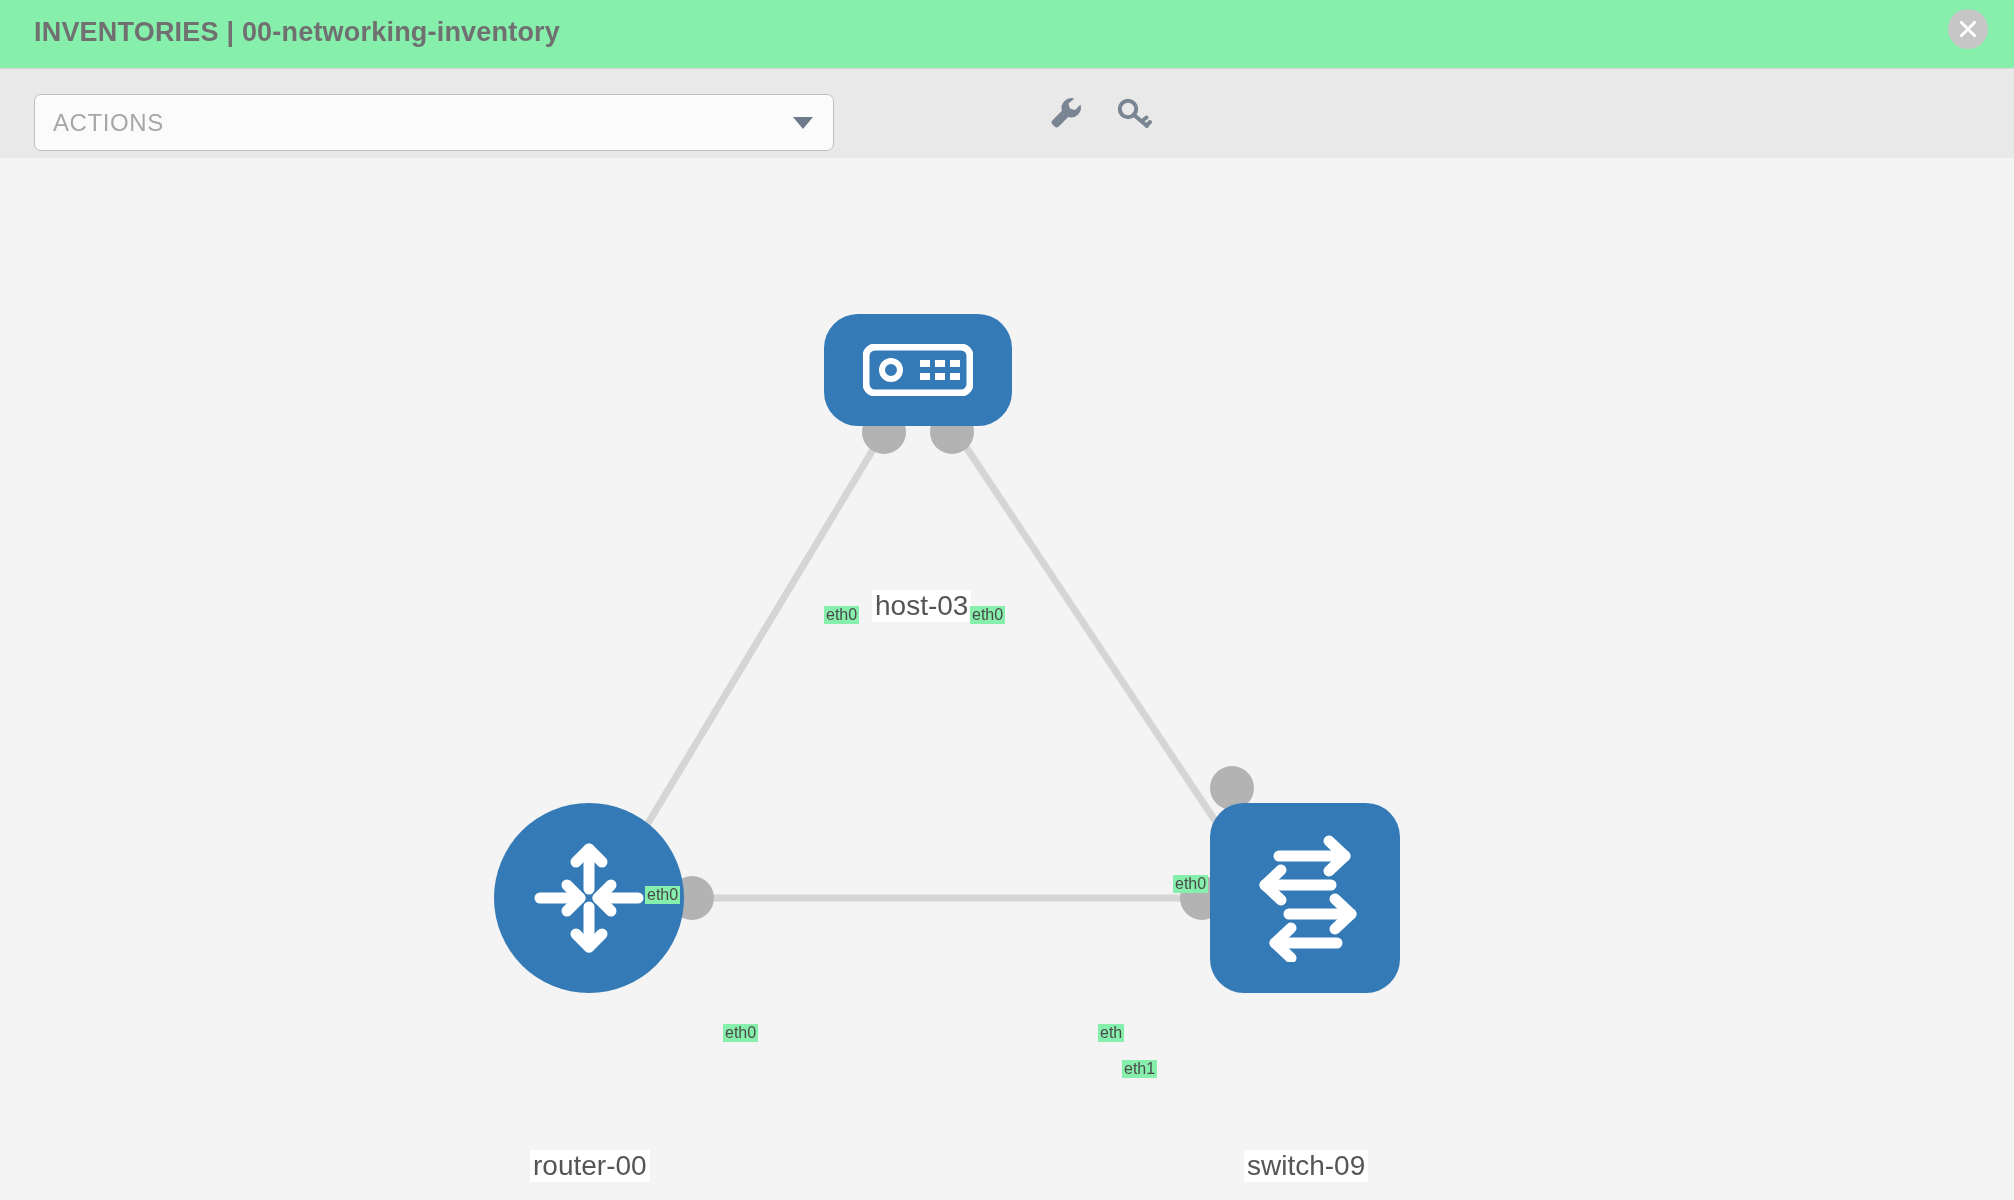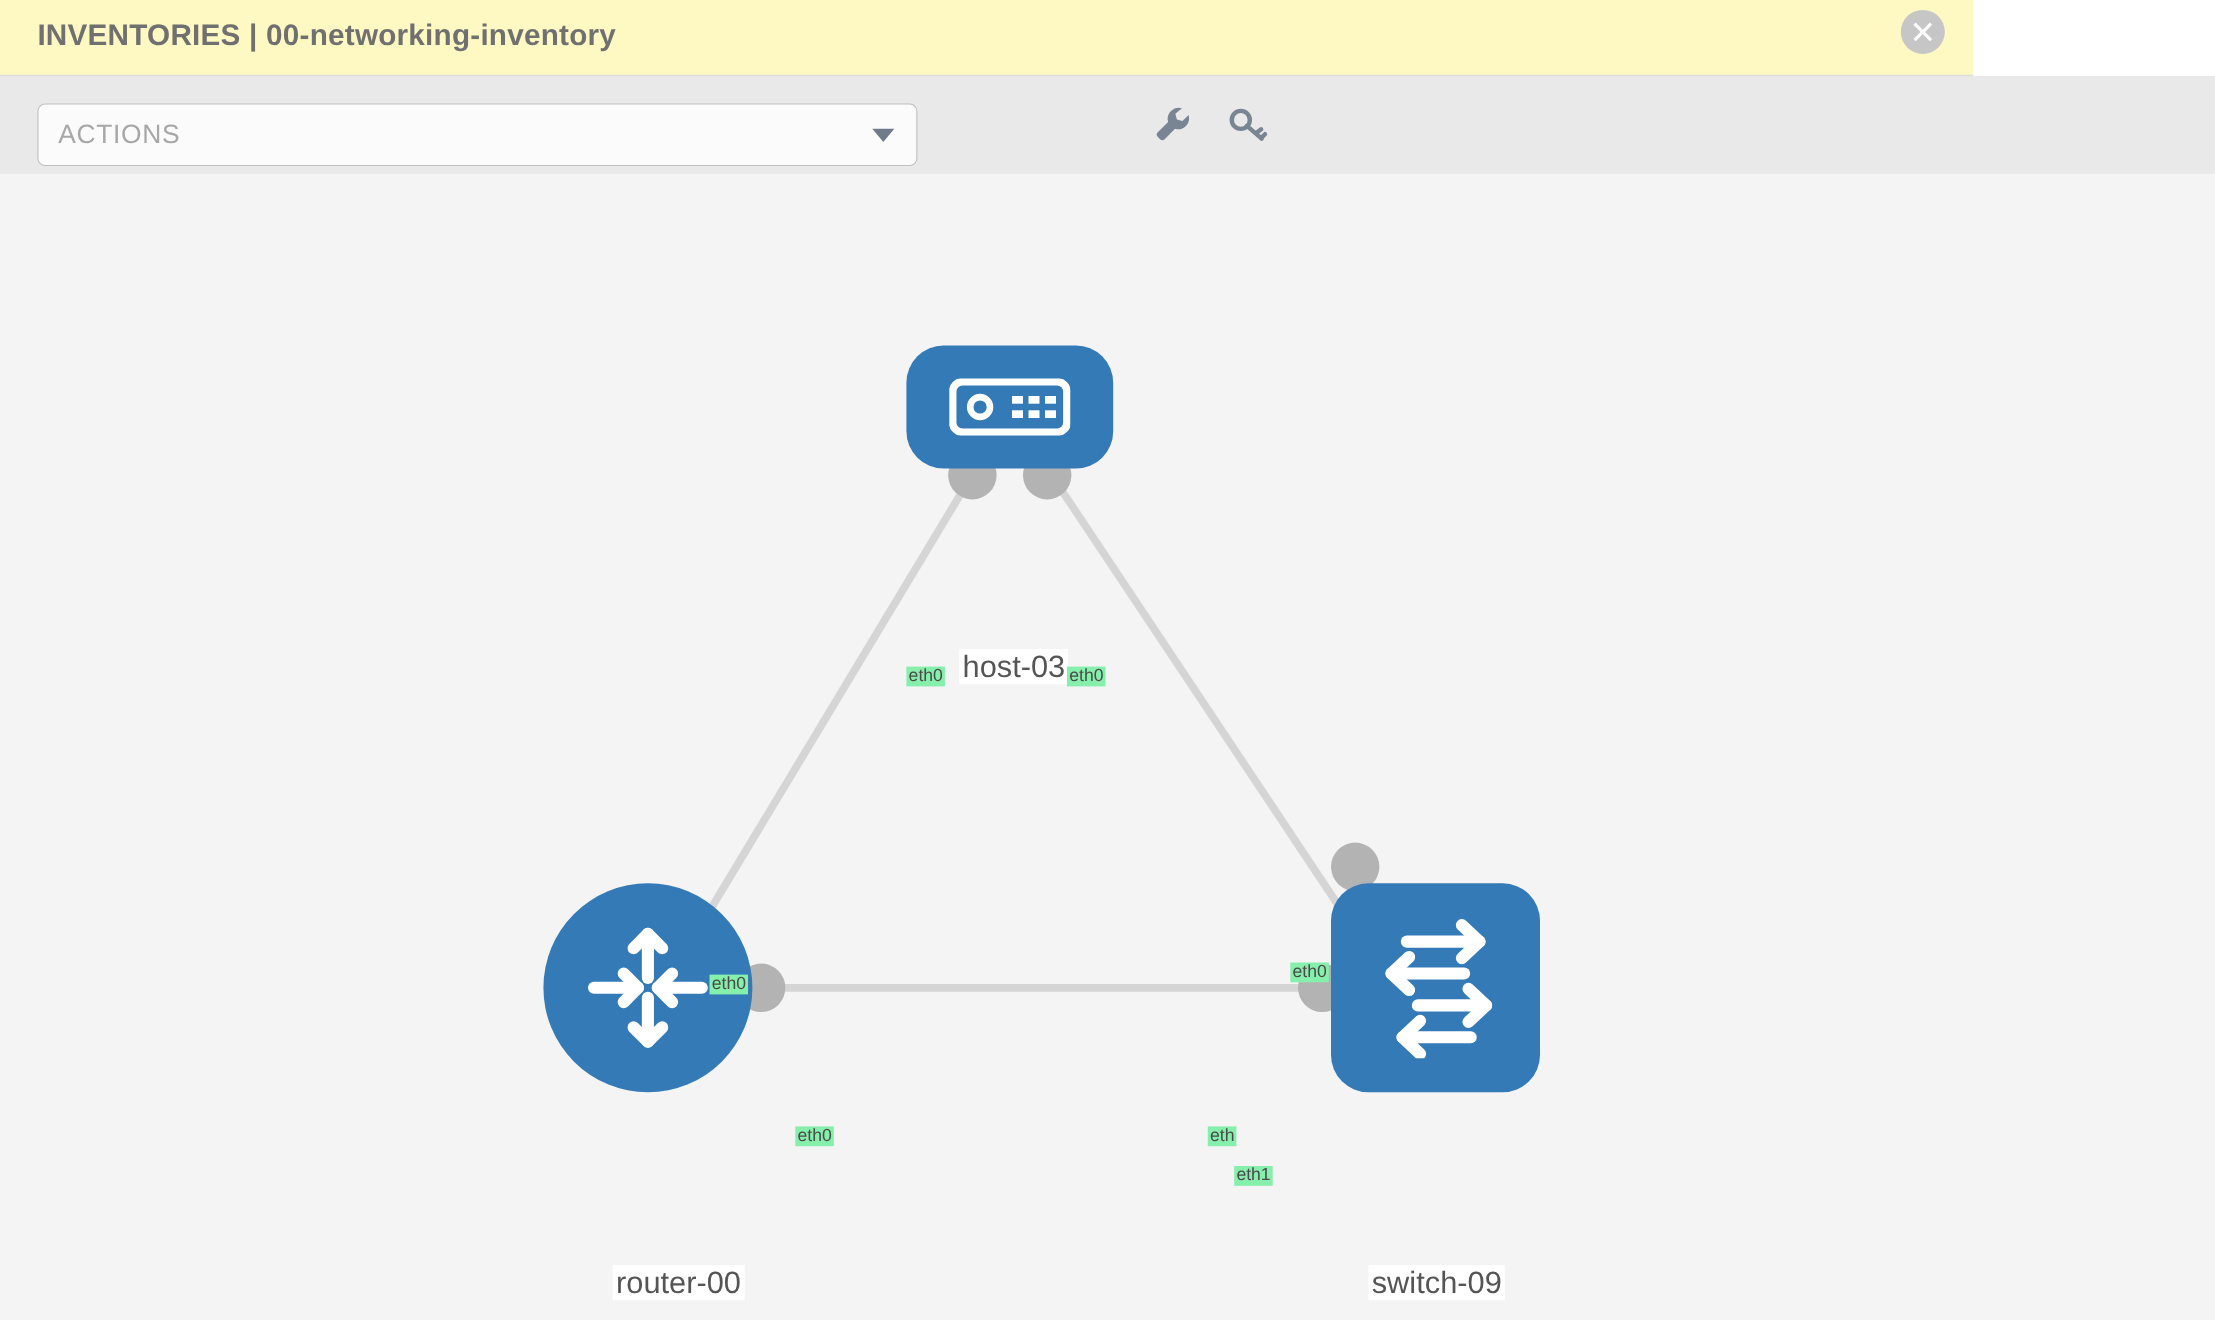--- a/index.html
+++ b/index.html
@@ -16,23 +16,23 @@
     position: relative;
     width: 2014px;
     height: 1200px;
     background: #ffffff;
   }
 
   
   .titlebar {
     position: absolute;
     left: 0; top: 0;
-    width: 1794px;
+    width: 2014px;
     height: 69px;
-    background: #fef9c3;
+    background: #86efac;
     border-bottom: 1px solid #d8d8d8;
     box-sizing: border-box;
   }
   .page-title {
     position: absolute;
     left: 34px;
     top: 17px;
     font-size: 27px;
     font-weight: bold;
     color: #707070;
@@ -143,21 +143,21 @@
   
   .node-label {
     position: absolute;
     font-size: 28px;
     color: #555555;
     background: #ffffff;
     padding: 0 3px;
     white-space: nowrap;
   }
   #label-host   { left: 872px; top: 432px; }
-  #label-router { left: 530px; top: 992px; margin-left: 27px; }
+  #label-router { left: 530px; top: 992px; }
   #label-switch { left: 1244px; top: 992px; }
 
   
   .if-label {
     position: absolute;
     font-size: 16px;
     color: #4a4a4a;
     background: #86efac;
     padding: 0 2px;
     white-space: nowrap;

